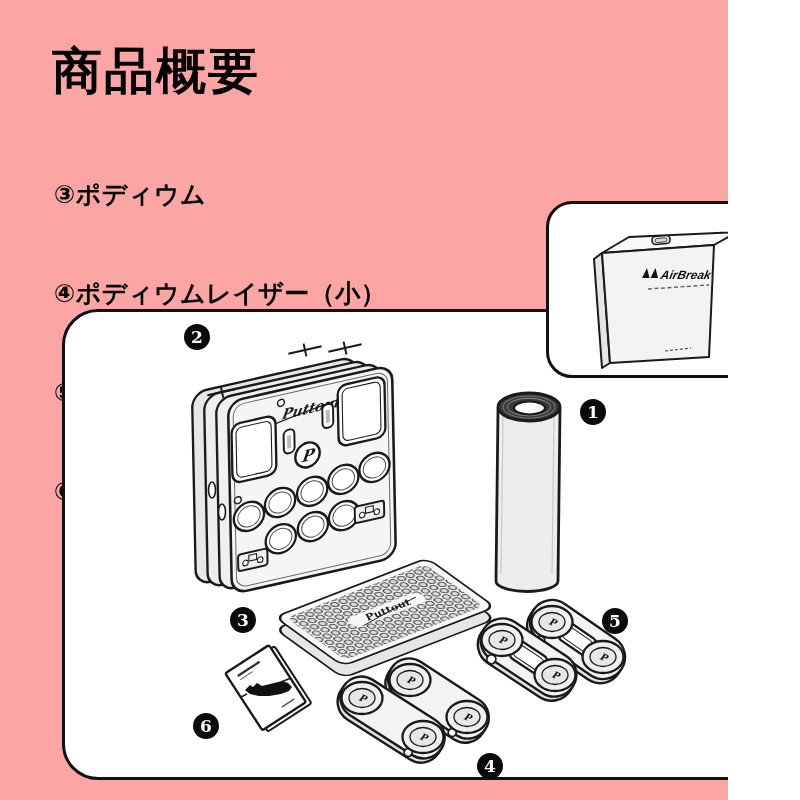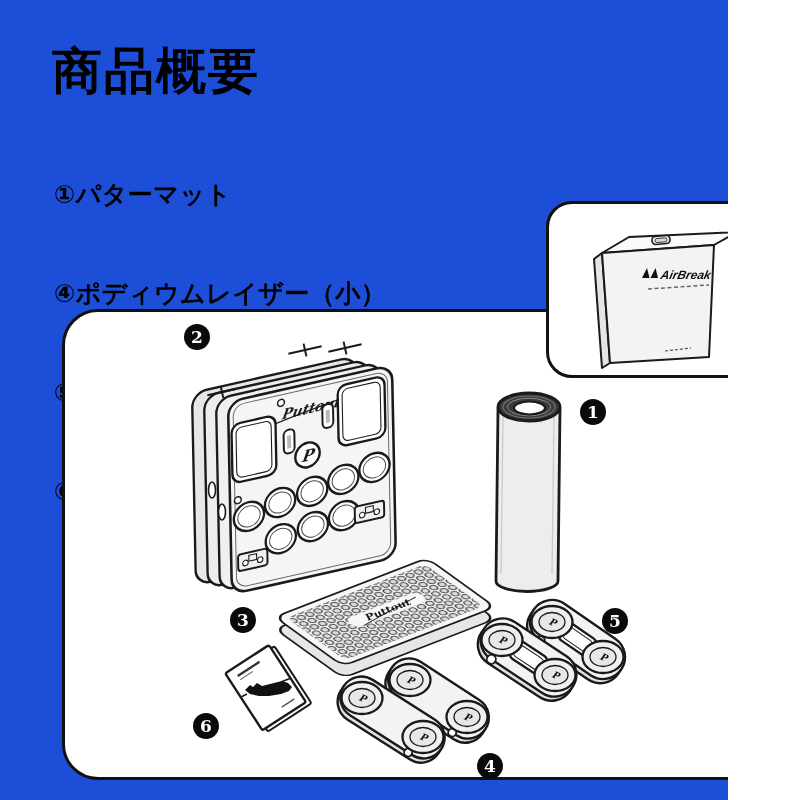--- a/index.html
+++ b/index.html
@@ -1,16 +1,16 @@
 <!DOCTYPE html>
 <html><head>
 <meta charset="utf-8">
 <style>
   html,body{margin:0;padding:0;background:#fff;}
-  .page{position:relative;width:728px;height:800px;background:#1d4ed8;overflow:hidden;
+  .page{position:relative;width:728px;height:800px;background:#fca5a5;overflow:hidden;
         font-family:"Liberation Sans","DejaVu Sans",sans-serif;color:#000;}
   .title{position:absolute;left:52px;top:44px;margin:0;font-size:50px;font-weight:900;
          letter-spacing:2px;line-height:1.1;color:#000;}
   .parts-list{position:absolute;left:54px;top:112px;font-size:25px;font-weight:800;
               line-height:33px;letter-spacing:0.5px;white-space:pre;}
   .frame{position:absolute;left:62px;top:309px;width:718px;height:471px;
          border:3px solid #111;border-radius:36px;background:#fff;box-sizing:border-box;z-index:1;}
   .inset{position:absolute;left:546px;top:201px;width:217px;height:177px;
          border:3px solid #111;border-radius:26px;background:#fff;box-sizing:border-box;z-index:3;}
   .frame svg,.inset svg{position:absolute;left:0;top:0;}
@@ -21,21 +21,21 @@
   .script-text{font-family:"DejaVu Serif","Liberation Serif",serif;font-style:italic;font-weight:bold;}
 </style>
 </head>
 <body>
 
 <div class="page">
 
   <h1 class="title">商品概要</h1>
 
   <div class="parts-list">
-    <div>①パターマット</div>
+    <div>③ポディウム</div>
     <div>④ポディウムレイザー（小）</div>
     <div>⑤ポディウムレイザー（大）</div>
     <div>⑥ユーザーマニュアル</div>
   </div>
 
   <div class="frame">
     <svg width="712" height="465" viewBox="0 0 712 465">
 
       <defs>
         <pattern id="dots" patternUnits="userSpaceOnUse" width="11" height="19">

